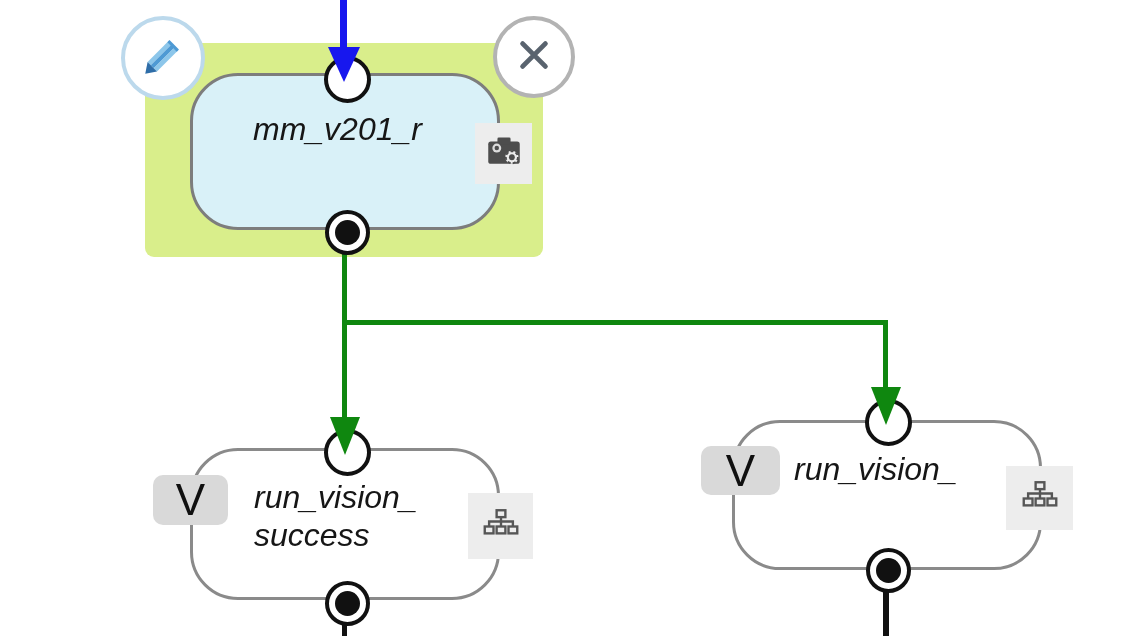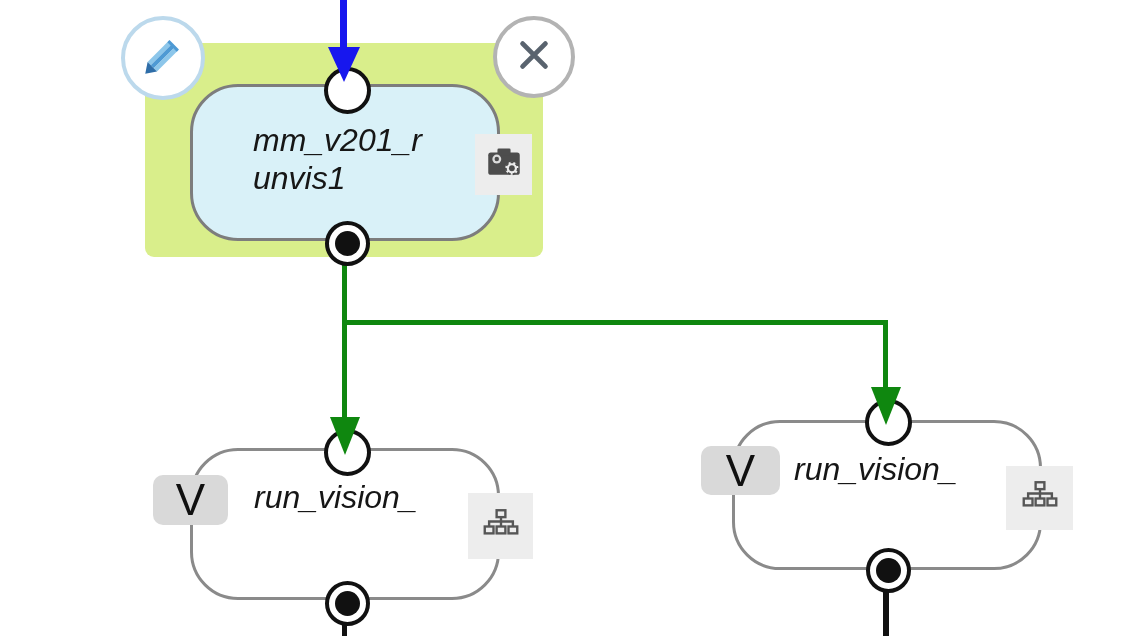--- a/index.html
+++ b/index.html
@@ -62,21 +62,21 @@
   
   .node {
     position: absolute;
     box-sizing: border-box;
     border-radius: 48px;
     background: #ffffff;
     border: 3px solid #8a8a8a;
     z-index: 4;
   }
   #node-runvis {
-    left: 190px; top: 84px; width: 310px; height: 157px;
+    left: 190px; top: 73px; width: 310px; height: 157px;
     background: var(--selected-node-fill, #d9f1f8);
     border-color: var(--node-border, #7d7d7d);
   }
   #node-success { left: 190px; top: 448px; width: 310px; height: 152px; }
   #node-fail    { left: 732px; top: 420px; width: 310px; height: 150px; }
 
   .node-label {
     position: absolute;
     font-style: italic;
     font-size: 32px;
@@ -164,21 +164,20 @@
   <div class="line blue" id="blue-in-line"></div>
   <div class="line green" id="green-stem"></div>
   <div class="line green" id="green-horizontal"></div>
   <div class="line green" id="green-right-v"></div>
   <div class="line black" id="black-out-left"></div>
   <div class="line black" id="black-out-right"></div>
 
   <div class="node" id="node-runvis">
     <div class="node-label">
       <div>mm_v201_r</div>
-      <div>unvis1</div>
     </div>
     <div class="icon-box">
       <span>
         <svg viewBox="0 0 32 32" width="42" height="42">
           <rect x="4" y="8" width="24" height="17" rx="2" fill="#4d4d4d"></rect>
           <rect x="11" y="5" width="10" height="5" rx="1" fill="#4d4d4d"></rect>
           <circle cx="10.5" cy="13" r="3.4" fill="#dcdcdc"></circle>
           <circle cx="10.5" cy="13" r="1.7" fill="#4d4d4d"></circle>
           <circle cx="22" cy="20" r="5" fill="#ededed"></circle>
           <circle cx="22" cy="20" r="4.6" fill="none" stroke="#4d4d4d" stroke-width="1.4" stroke-dasharray="2.4 1.6"></circle>
@@ -191,20 +190,21 @@
         <div class="dot"></div>
       </div>
   </div>
 
   <div class="node" id="node-success">
     <div class="v-badge">
       <span>V</span>
     </div>
     <div class="node-label">
       <div>run_vision_</div>
+      <div>success</div>
     </div>
     <div class="icon-box">
       <span>
         <svg viewBox="0 0 32 32" width="40" height="40" fill="none" stroke="#565656" stroke-width="1.9">
           <rect x="12.5" y="5" width="7" height="5.5"></rect>
           <path d="M16 10.5 V14 M6.5 18 V14 H25.5 V18 M16 14 V18"></path>
           <rect x="3" y="18" width="7" height="5.5"></rect>
           <rect x="12.5" y="18" width="7" height="5.5"></rect>
           <rect x="22" y="18" width="7" height="5.5"></rect>
         </svg>

